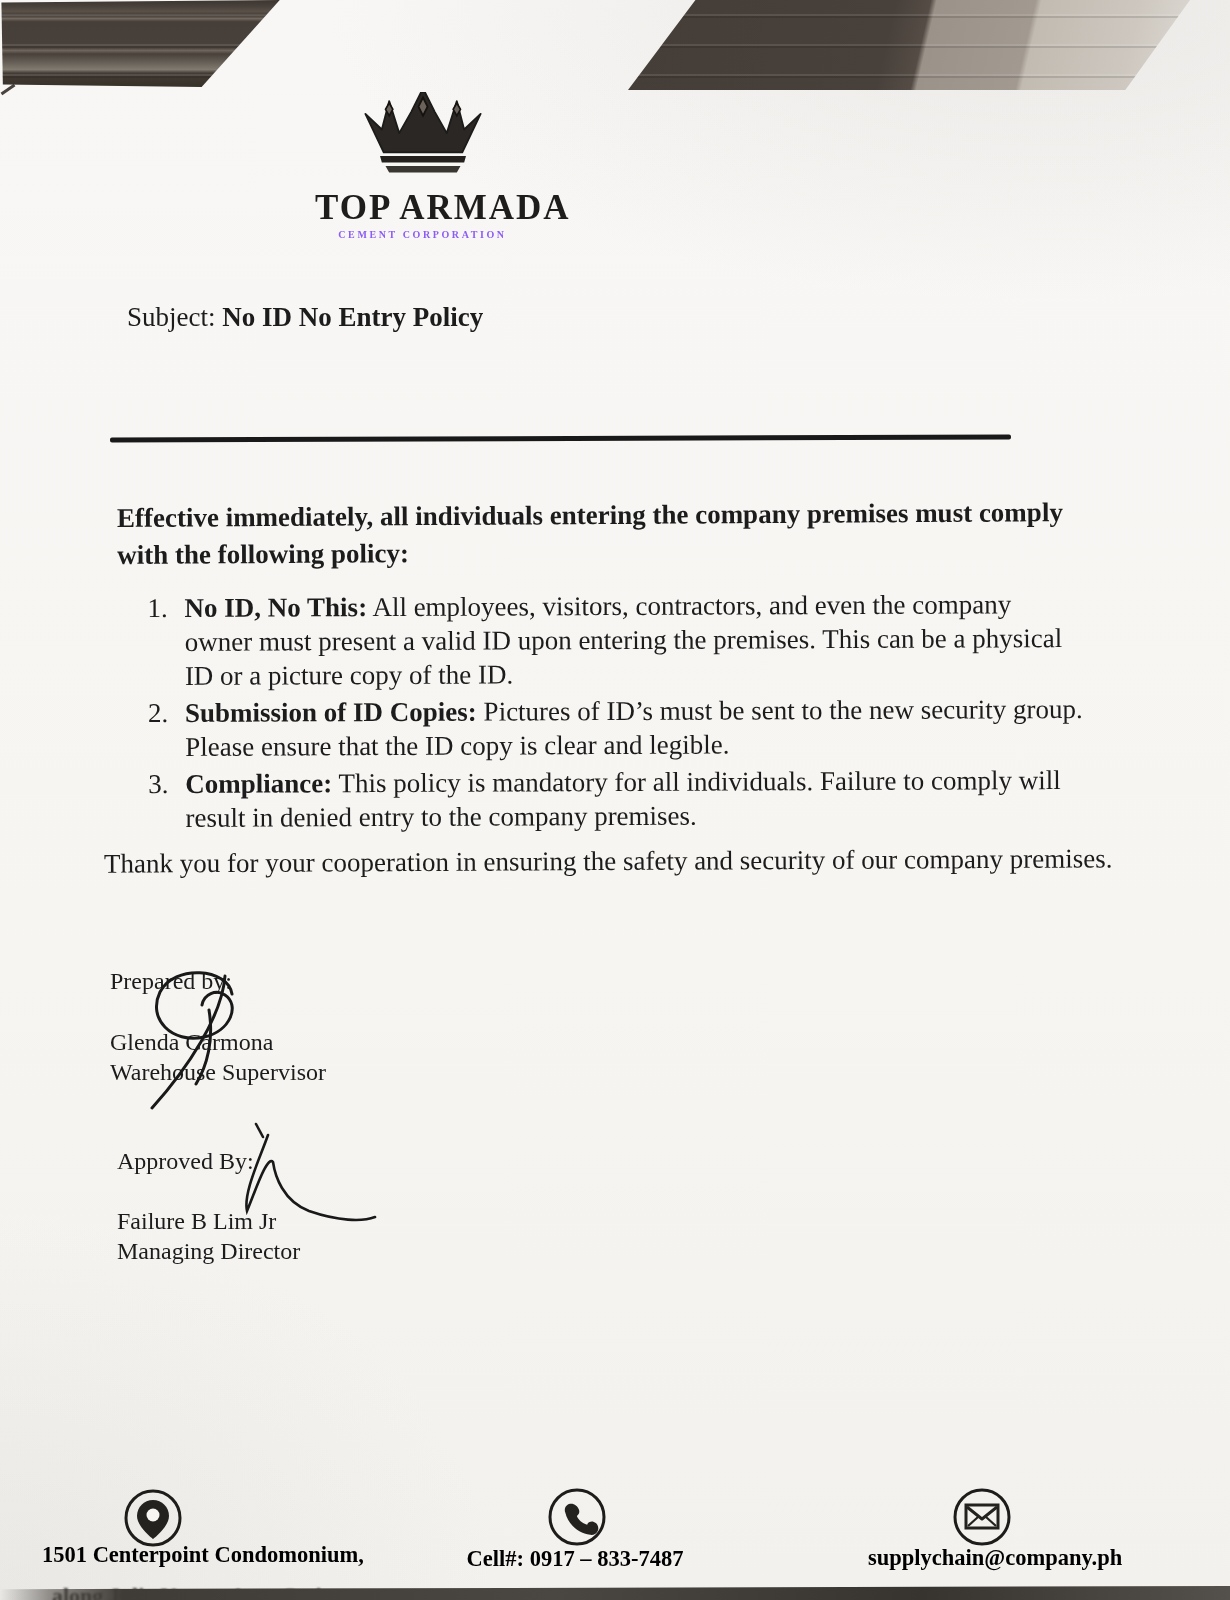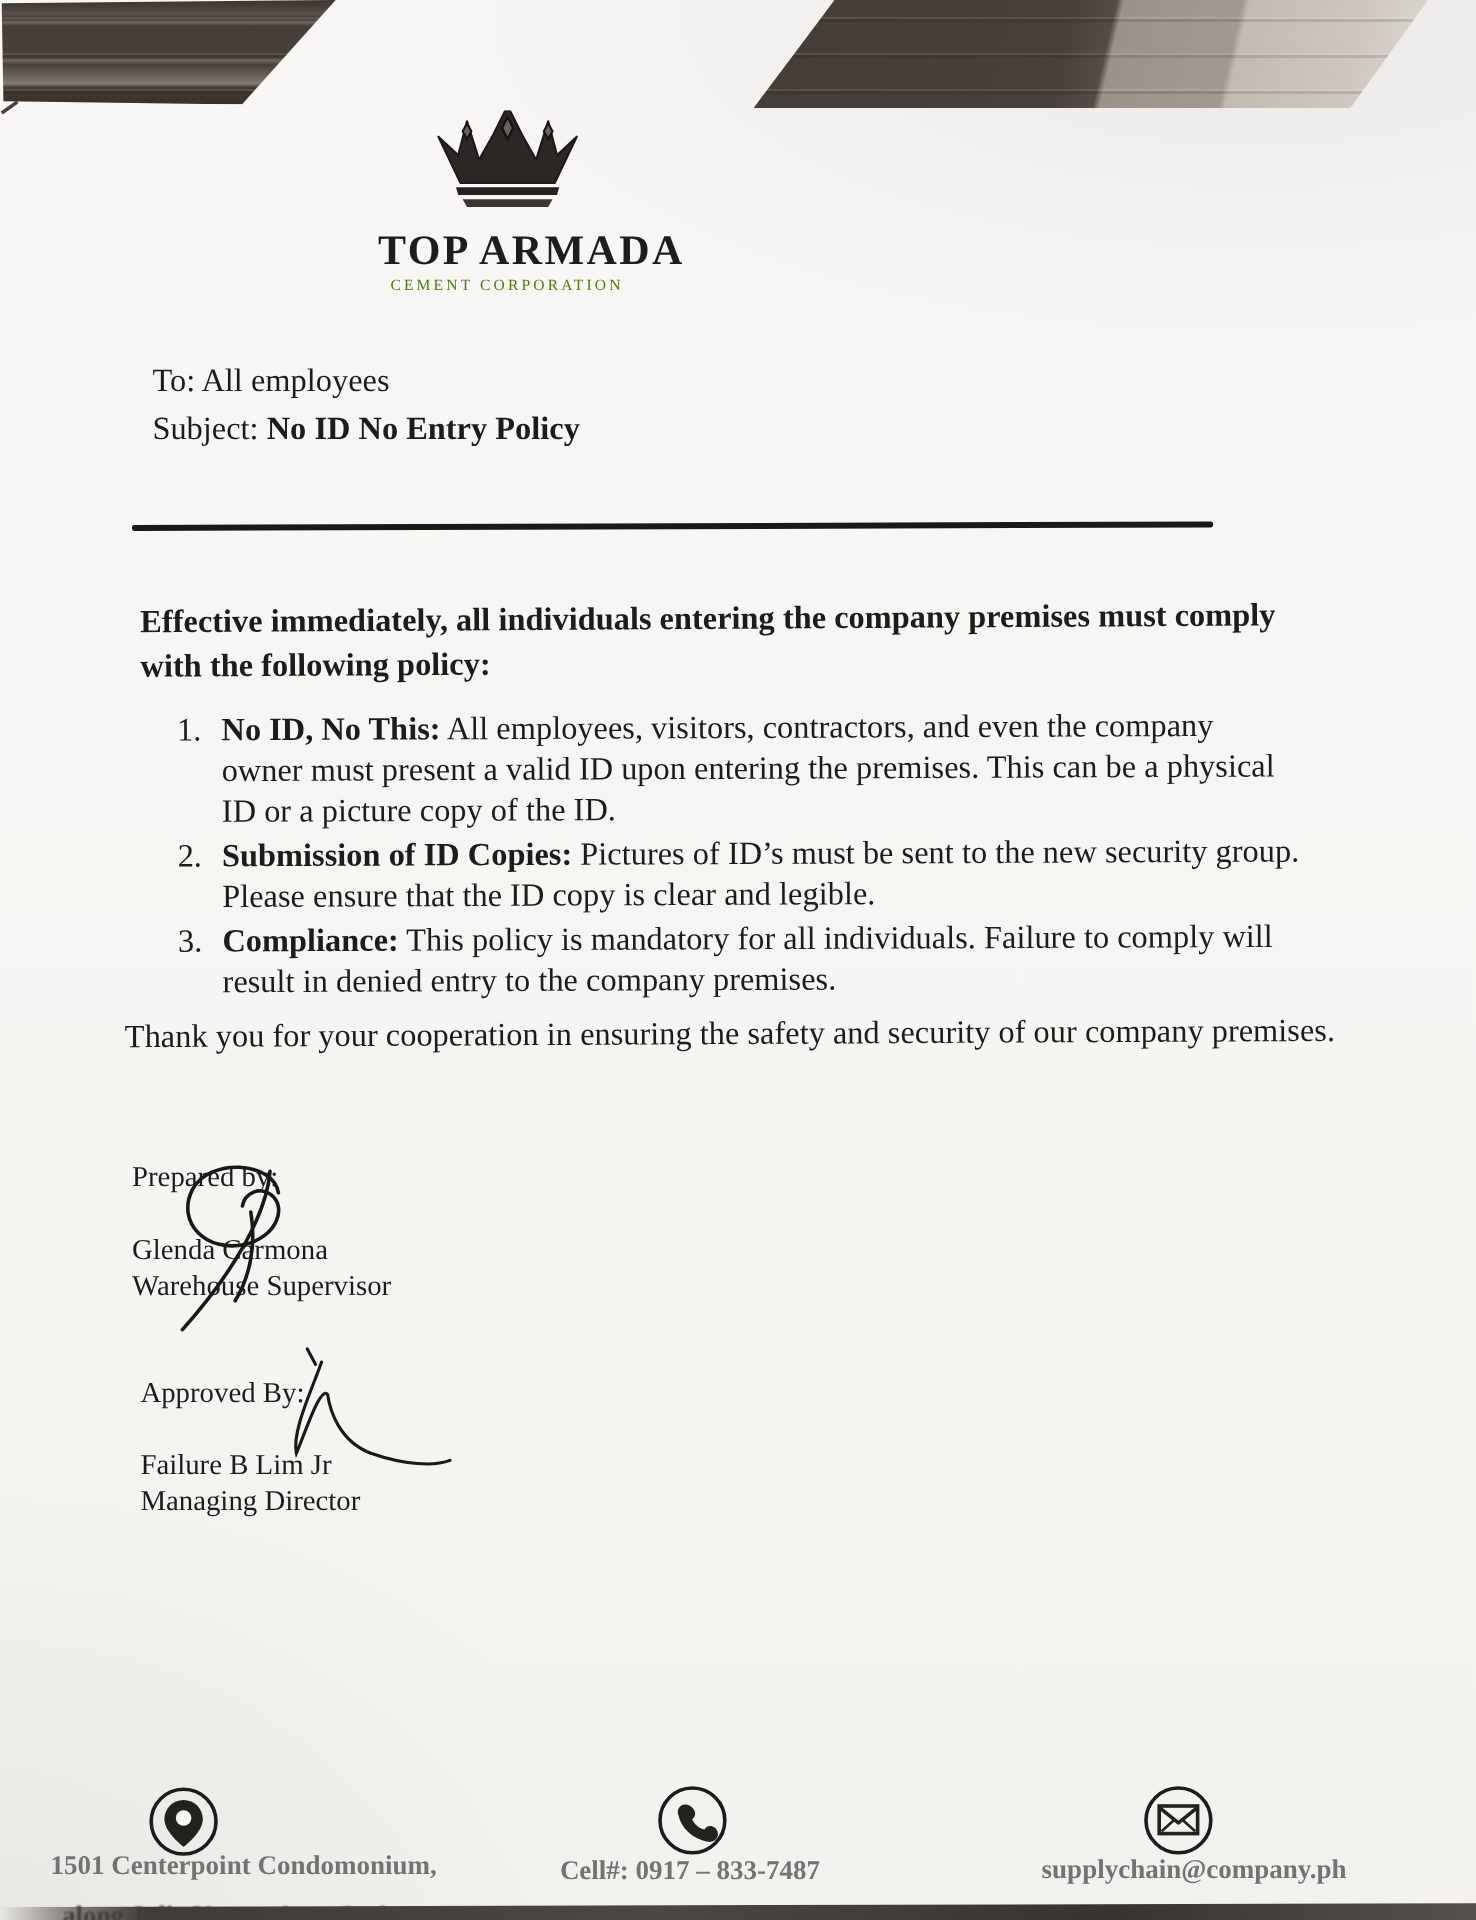--- a/index.html
+++ b/index.html
@@ -45,22 +45,22 @@
     left:0; top:88px; width:16px; height:3px; background:#4a423c;
     transform:rotate(-35deg);
   }
 
   .logo { left:295px; top:92px; width:255px; text-align:center; }
   .logo-title {
     font-size:35px; font-weight:bold; letter-spacing:2px;
     color:#1f1d1c; white-space:nowrap; margin-top:-4px;margin-left:20px;
   }
   .logo-sub {
-    font-size:13px; font-weight:normal; letter-spacing:2.6px;
-    color:#4d7c0f; white-space:nowrap; margin-top:1px;
+    font-size:10px; font-weight:bold; letter-spacing:2.6px;
+    color:#8b5cf6; white-space:nowrap; margin-top:1px;
   }
 
   
   .meta { left:127px; top:297px; font-size:27px; line-height:40px; }
   .meta .line { white-space:nowrap; }
   .meta .b { font-weight:bold; }
 
   .rule {
     left:110px; top:436px; width:901px; height:5px;
     background:#191919; transform:rotate(-0.18deg); border-radius:2px;
@@ -88,21 +88,21 @@
   .sig-name  { line-height:30px; }
   .sig-title { line-height:31px; }
   .prepared { left:110px; top:967px; }
   .prepared .sig-name { margin-top:32px; }
   .approved { left:117px; top:1147px; }
   .approved .sig-name { margin-top:31px; }
   .sig-svg { pointer-events:none; }
 
   
   .foot-icon { width:62px; height:62px; }
-  .foot-text { font-size:22.5px; font-weight:bold; text-align:center; white-space:nowrap; color:#737373; }
+  .foot-text { font-size:22.5px; font-weight:bold; text-align:center; white-space:nowrap; color:#000000; }
   .foot-text.normal { font-weight:600; }
   .addr2 {
     left:52px; top:1583px; width:330px; font-size:22px; font-weight:bold;
     color:#3a3835; filter:blur(1.1px); white-space:nowrap;
   }
   .bottom-band {
     left:0; bottom:0; width:1230px; height:14px;
     background:linear-gradient(90deg, rgba(70,66,62,0) 0%, rgba(70,66,62,.55) 4%,
       #3f3b37 10%, #4a4642 45%, #37332f 75%, #54504b 100%);
     transform:rotate(-0.15deg); transform-origin:right center;
@@ -122,21 +122,20 @@
     <polygon points="38,12 42,19 38,26 34,19" fill="#6a625b" stroke="#15130f" stroke-width="1.8"></polygon>
     <polygon points="112,12 116,19 112,26 108,19" fill="#6a625b" stroke="#15130f" stroke-width="1.8"></polygon>
     <polygon points="28,70 122,70 120,77 30,77" fill="#23201d"></polygon>
     <polygon points="34,81 116,81 112,88 38,88" fill="#3a3733"></polygon>
   </svg>
   <div class="logo-title">TOP ARMADA</div>
   <div class="logo-sub">CEMENT CORPORATION</div>
 </div>
 
 <div class="abs meta">
-  <div class="line"><span>To:</span> <span>All employees</span></div>
   <div class="line"><span>Subject:</span> <span class="b">No ID No Entry Policy</span></div>
 </div>
 
 <div class="abs rule"></div>
 
 <div class="abs intro">Effective immediately, all individuals entering the company premises must comply with the following policy:</div>
 
 <div class="abs policy-list">
   <div class="policy-item">
     <div class="policy-num">1.</div>

